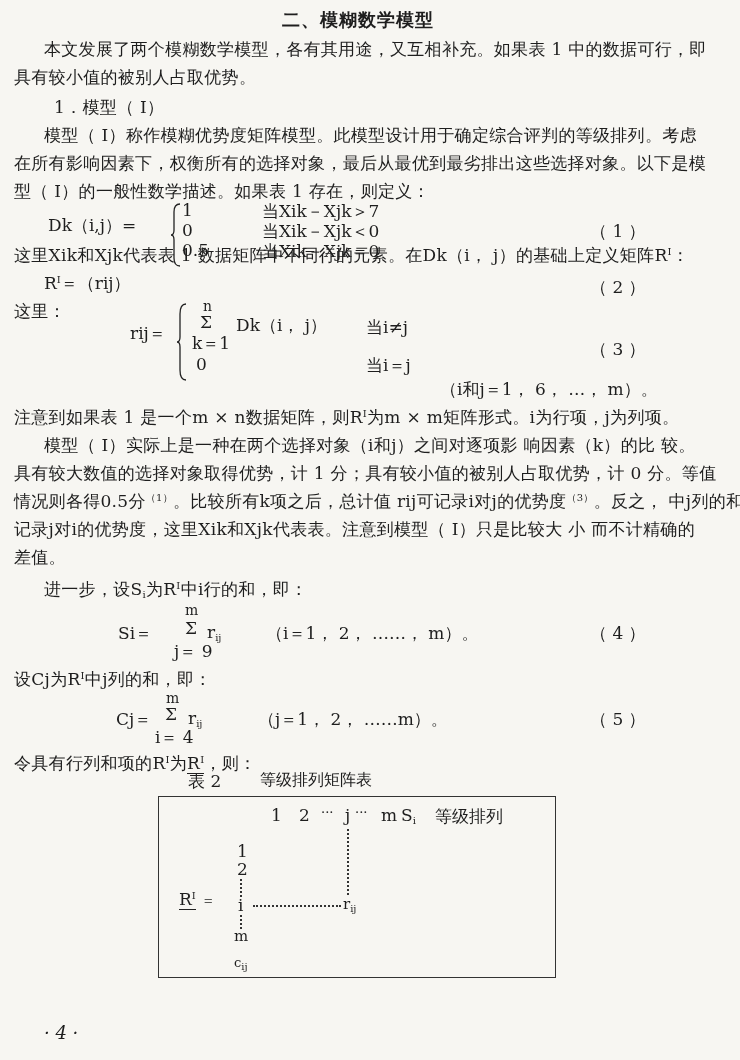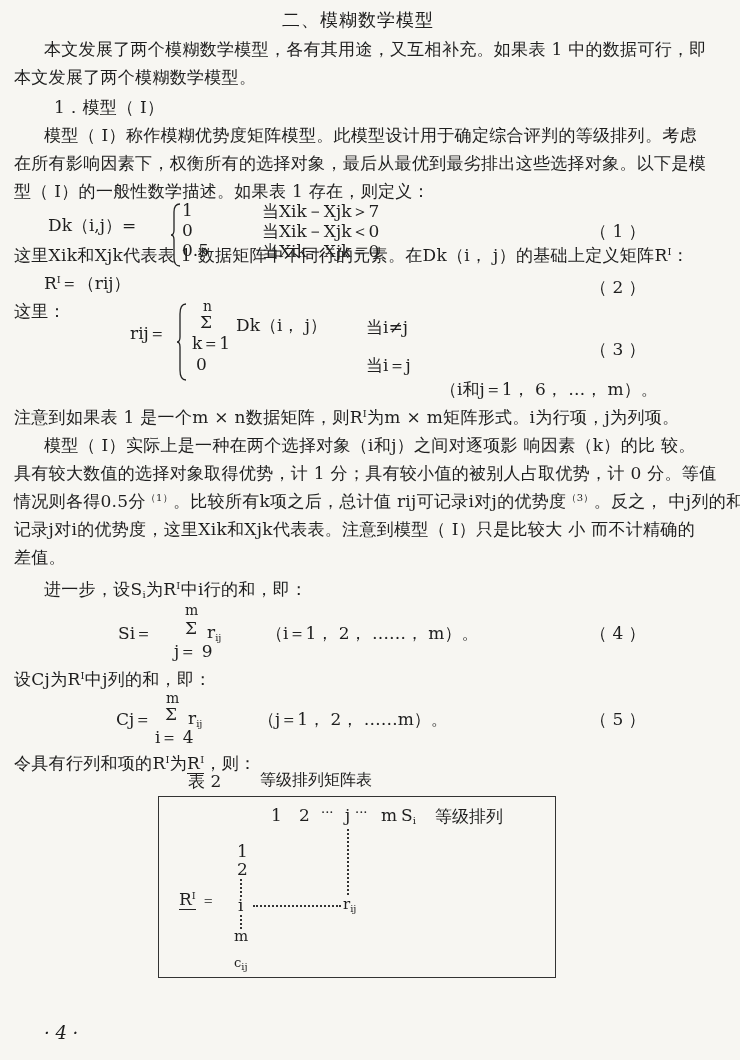--- a/index.html
+++ b/index.html
@@ -7,40 +7,40 @@
     width: 740px; height: 1060px; overflow: hidden;
     background: #f7f6f2;
     color: #1e1e1e;
     font-family: "DejaVu Serif", "Liberation Serif", serif;
     font-size: 17px;
     position: relative;
   }
   .abs { position: absolute; white-space: nowrap; }
   .line { position: absolute; left: 14px; white-space: nowrap; font-size: 17px; letter-spacing: 0.3px; }
   .indent { left: 44px; }
-  .title { left: 282px; top: 8px; font-size: 18px; font-weight: normal; font-family: "DejaVu Sans", sans-serif; letter-spacing: 1px; }
+  .title { left: 282px; top: 8px; font-size: 18px; font-weight: bold; font-family: "DejaVu Sans", sans-serif; letter-spacing: 1px; }
   .eqnum { position: absolute; left: 590px; white-space: nowrap; font-size: 17px; }
   .small { font-size: 14px; }
   .sub { font-size: 10px; vertical-align: -3px; }
   .sup { font-size: 10px; vertical-align: 6px; }
   .table-box {
     position: absolute; left: 158px; top: 796px; width: 396px; height: 180px;
     border: 1.6px solid #333; border-right-width: 1.4px;
   }
   .dotv { position: absolute; width: 0; border-left: 2px dotted #333; }
   .doth { position: absolute; height: 0; border-top: 2px dotted #333; }
   .underline { border-bottom: 1.5px solid #222; text-align: center; }
 </style>
 </head>
 <body>
 
 <div class="abs title">二、模糊数学模型</div>
 
 <div class="line indent" style="top:38px">本文发展了两个模糊数学模型，各有其用途，又互相补充。如果表 1 中的数据可行，即</div>
-<div class="line" style="top:66px">本文发展了两个模糊数学模型。</div>
+<div class="line" style="top:66px">具有较小值的被别人占取优势。</div>
 <div class="line" style="left:54px; top:96px">1．模型（ I）</div>
 <div class="line indent" style="top:124px">模型（ I）称作模糊优势度矩阵模型。此模型设计用于确定综合评判的等级排列。考虑</div>
 <div class="line" style="top:152px">在所有影响因素下，权衡所有的选择对象，最后从最优到最劣排出这些选择对象。以下是模</div>
 <div class="line" style="top:180px">型（ I）的一般性数学描述。如果表 1 存在，则定义：</div>
 
 <div>
   <div class="abs" style="left:48px; top:214px">Dk（i,j）=</div>
   <svg class="abs" style="left:170px; top:202px" width="12" height="66">
     <path d="M10 2 Q4 2 4 10 L4 28 Q4 33 1 33 Q4 33 4 38 L4 56 Q4 64 10 64" fill="none" stroke="#222" stroke-width="1.3"></path>
   </svg>

